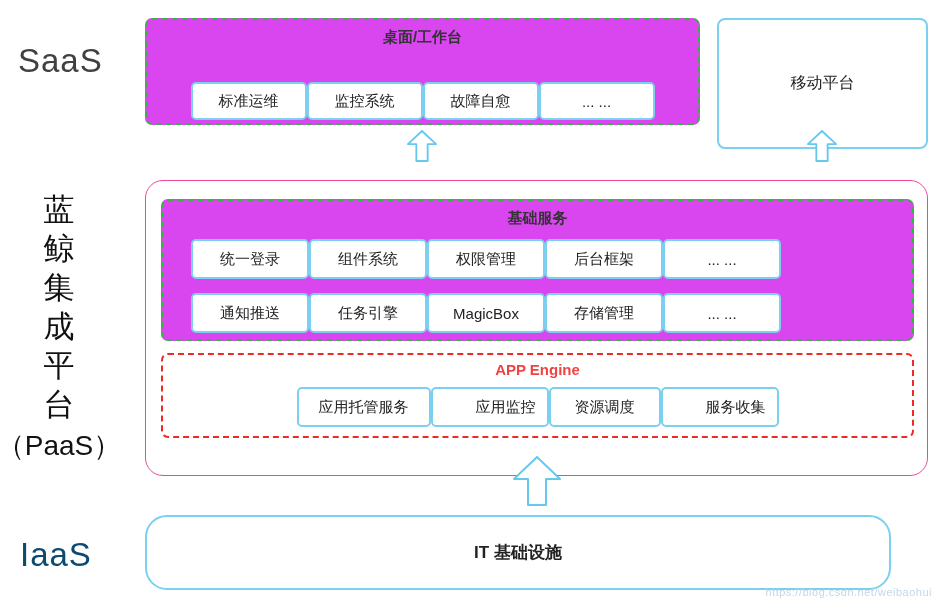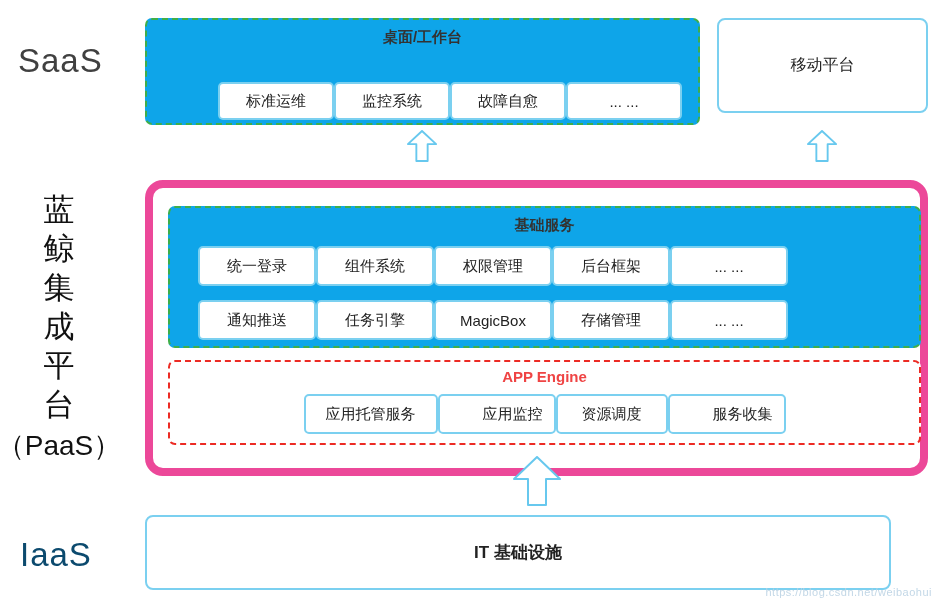--- a/index.html
+++ b/index.html
@@ -43,53 +43,53 @@
     border: 2px solid #7bd0f0;
     border-radius: 5px;
     background: #fff;
     display: flex; align-items: center; justify-content: center;
     font-size: 15px; color: #222;
     white-space: nowrap;
   }
   .green-dashed {
     border: 2px dashed #3fae49;
     border-radius: 7px;
-    background: #0ea5e9;
+    background: #d946ef;
     text-decoration: underline;
   }
   .red-dashed {
     border: 2px dashed #ec2b24;
     border-radius: 7px;
     background: #fff;
   }
   .group-title {
     position: absolute; left: 0; right: 0; top: 8px;
     text-align: center;
     font-weight: bold; font-size: 15px; color: #333;
   }
   .group-title.red { color: #ef4444; top: 6px; }
 
   
   .desktop-group { left: 145px; top: 18px; width: 555px; height: 107px; }
   .desktop-row {
     position: absolute; left: 0; right: 0; top: 46px;
-    display: flex; justify-content: flex-end;
+    display: flex; justify-content: center;
     padding: 16px 16px;
   }
   .desktop-row .blue-box { width: 116px; height: 38px; }
 
   .mobile-box {
-    left: 717px; top: 18px; width: 211px; height: 95px;
+    left: 717px; top: 18px; width: 211px; height: 131px;
     border-radius: 8px; font-size: 16px;
   }
 
   
   .paas-container {
     left: 145px; top: 180px; width: 783px; height: 296px;
-    border: 8px solid #ec4899; border-radius: 18px; background: #fff;
+    border: 1px solid #ec4899; border-radius: 18px; background: #fff;
   }
   .base-services { position: absolute; left: 15px; top: 18px; width: 753px; height: 142px; }
   .bs-row {
     position: absolute; left: 0; right: 0;
     display: flex; 
     padding: 0 28px;
   }
   .bs-row1 { top: 38px; }
   .bs-row2 { top: 92px; }
   .bs-row .blue-box { width: 118px; height: 40px; }
@@ -101,21 +101,21 @@
     padding: 0 28px;
   }
   .ae-row .blue-box { height: 40px; }
   .ae-w1 { width: 134px; }
   .ae-w2 { width: 118px; padding-left: 32px; }
   .ae-w3 { width: 112px; }
 
   
   .iaas-box {
     left: 145px; top: 515px; width: 746px; height: 75px;
-    border-radius: 8px; font-size: 17px; font-weight: bold;
+    border-radius: 22px; font-size: 17px; font-weight: bold;
   }
 
   
   .arrow { position: absolute; }
 
   
   .watermark {
     right: 8px; bottom: 2px;
     font-size: 11px; color: #bcd3e4; opacity: 0.9;
     letter-spacing: 0.5px;

